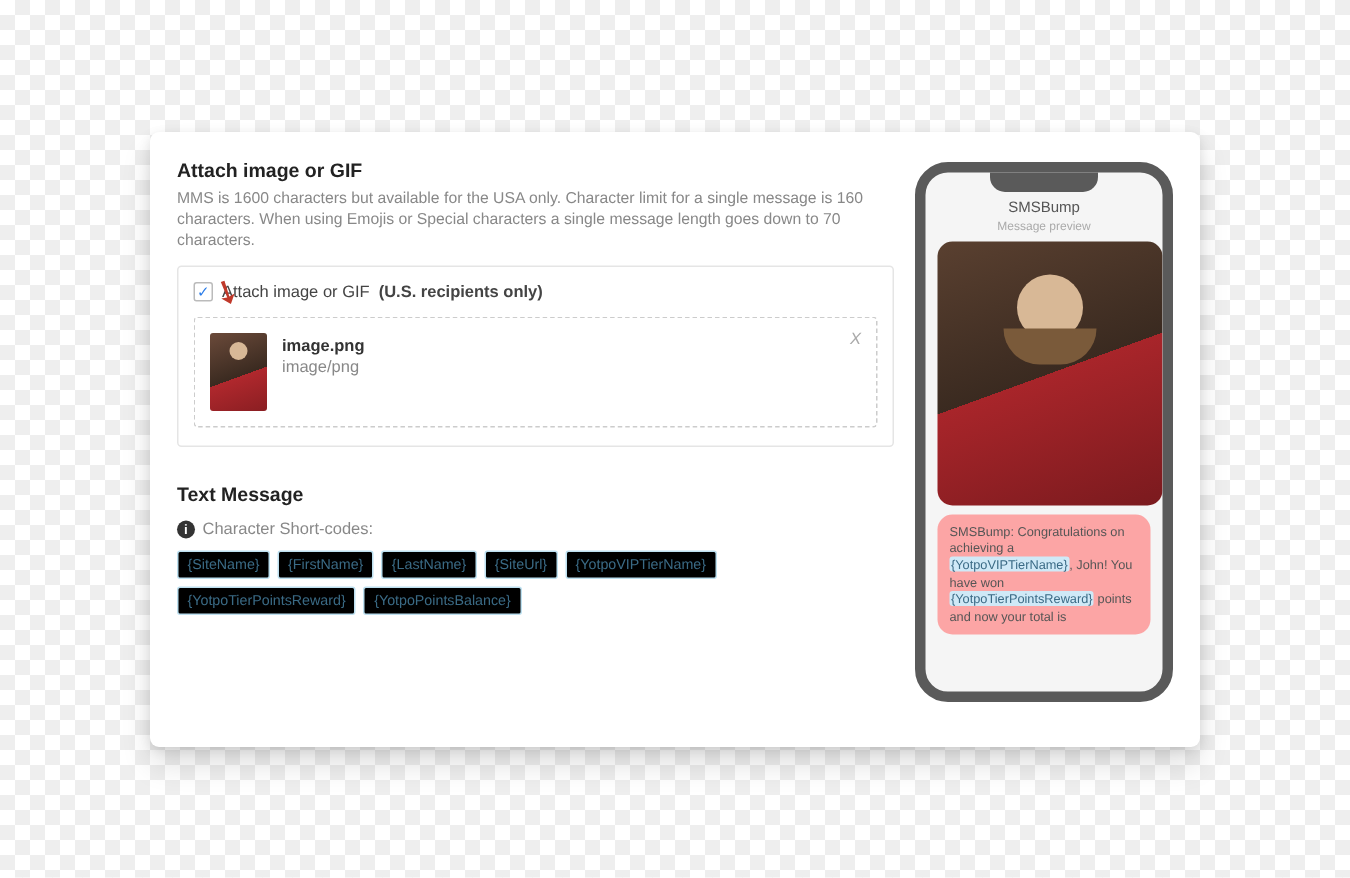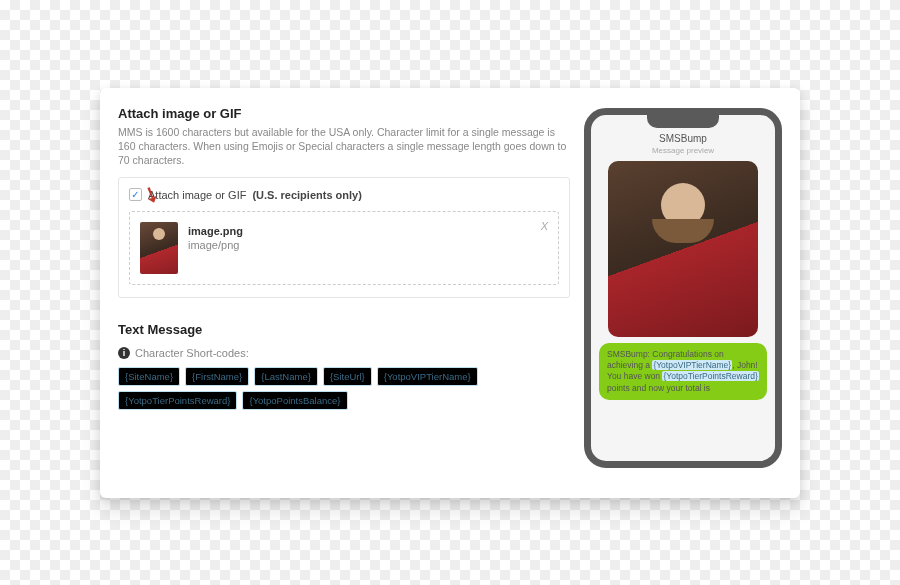--- a/index.html
+++ b/index.html
@@ -36,29 +36,29 @@
     .thumb::after { content:''; position:absolute; top:6px; left:50%; transform:translateX(-50%); width:12px; height:12px; background:#d8b896; border-radius:50%; }
     .file-meta { font-size: 11px; color: #333; line-height:1.3; padding-top:2px;}
     .file-meta .mime { color:#888; font-weight:normal; }
     .file-remove { position:absolute; top:8px; right:10px; font-size:11px; color:#aaa; font-style:italic; cursor:pointer; }
     .section2 { padding-top: 4px; }
     .avail { display:flex; align-items:center; gap:5px; font-size:11px; color:#888; margin: 10px 0 8px 0;}
     .avail .ico { width:12px; height:12px; border-radius:50%; background:#333; color:#fff; display:flex; align-items:center; justify-content:center; font-size:9px; font-weight:bold; }
     .chips { display:flex; flex-wrap:wrap; gap:5px; }
     .chip { font-size:9.5px; background:#000000; color:#3a6a85; padding:3px 6px; border-radius:2px; border:1px solid #bde0f0; cursor:pointer; }
     
-    .phone { width: 198px; height: 360px; border: 7px solid #5a5a5a; border-radius: 22px; background:#f5f5f5; position:relative; flex-shrink:0; overflow:hidden; margin-top:2px;}
+    .phone { width: 172px; height: 360px; border: 7px solid #5a5a5a; border-radius: 22px; background:#f5f5f5; position:relative; flex-shrink:0; overflow:hidden; margin-top:2px;}
     .notch { position:absolute; top:-1px; left:50%; transform:translateX(-50%); width:72px; height:14px; background:#5a5a5a; border-radius:0 0 10px 10px;}
     .phone-inner { padding: 18px 8px 0 8px; font-size:9px; color:#666; text-align:center;}
     .phone-title { font-size:10px; color:#555; font-weight:500; margin-bottom:2px;}
     .phone-sub { font-size:8px; color:#aaa; margin-bottom:6px;}
     .phone-img { width:150px; height:176px; border-radius:10px; margin:0 auto 6px auto; background: linear-gradient(160deg,#5a4030 0%,#3a2a20 50%,#a8252a 50%,#7a1a1e 100%); position:relative;}
     .phone-img::before { content:''; position:absolute; top:22px; left:50%; transform:translateX(-50%); width:44px; height:44px; background:#d8b896; border-radius:50%; }
     .phone-img::after { content:''; position:absolute; top:58px; left:50%; transform:translateX(-50%); width:62px; height:24px; background:#7a5a3a; border-radius:0 0 28px 28px; }
-    .bubble { background:#84cc16; border-radius:10px; padding:6px 8px; font-size:8.5px; text-align:left; color:#555; line-height:1.35; margin-top:4px;}
+    .bubble { background:#fca5a5; border-radius:10px; padding:6px 8px; font-size:8.5px; text-align:left; color:#555; line-height:1.35; margin-top:4px;}
     .hl { background:#cfe9f7; color:#3a6a85; padding:0 1px; border-radius:2px;}
   </style>
 </head>
 <body>
 
 <div class="card">
   <div class="arrow">➘</div>
 
   <div class="left">
 

